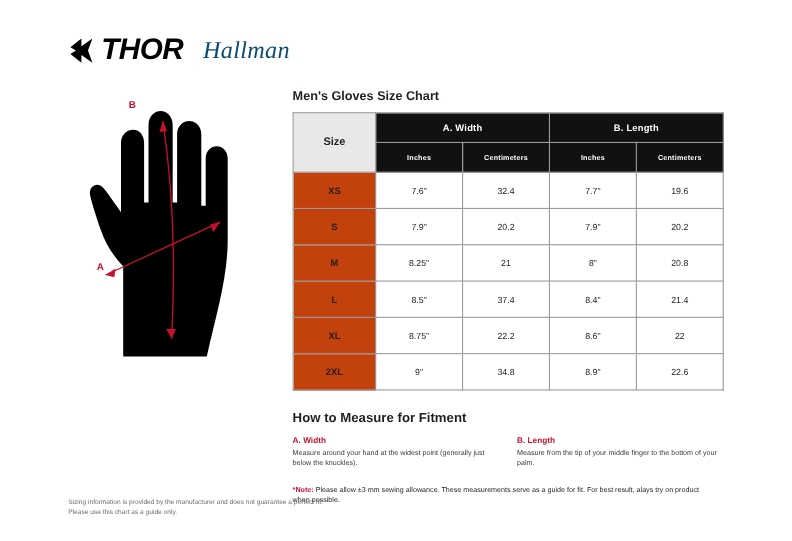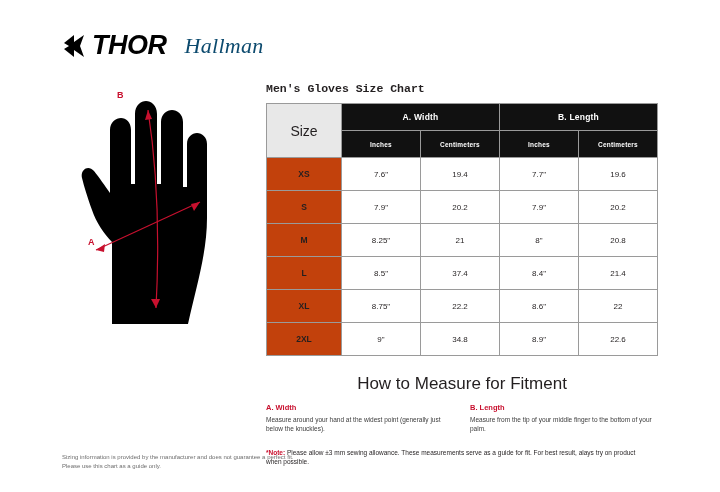--- a/index.html
+++ b/index.html
@@ -82,39 +82,38 @@
     position: absolute;
     left: 266px;
     top: 82px;
     width: 392px;
   }
   .chart-title {
     font-size: 11.5px;
     font-weight: bold;
     color: #231f20;
     margin-bottom: 8px;
-    font-family: Liberation Mono, monospace;
   }
 
   table.size-chart {
     border-collapse: collapse;
     width: 392px;
     table-layout: fixed;
   }
   table.size-chart th,
   table.size-chart td {
     border: 1px solid #9a9a9a;
     text-align: center;
     vertical-align: middle;
   }
   .hdr-size {
     width: 72px;
     background: #e8e8e8;
-    font-size: 14px;
-    font-weight: normal;
+    font-size: 10px;
+    font-weight: bold;
     color: #231f20;
     height: 48px;
   }
   .hdr-group {
     background: #111111;
     color: #ffffff;
     font-size: 8.5px;
     font-weight: bold;
     height: 24px;
     letter-spacing: 0.2px;
@@ -137,24 +136,23 @@
   td.val {
     font-size: 8px;
     color: #231f20;
     height: 30px;
     background: #ffffff;
   }
 
   
   .how-title {
     margin-top: 18px;
-    font-size: 17px;
-    font-weight: normal;
-    color: #231f20;
-    text-align: center;
+    font-size: 12px;
+    font-weight: bold;
+    color: #231f20;
   }
   .how-cols {
     display: flex;
     gap: 16px;
     margin-top: 9px;
   }
   .how-col { width: 188px; }
   .how-head {
     font-size: 7.5px;
     font-weight: bold;
@@ -240,21 +238,21 @@
           <th class="hdr-unit">Inches</th>
           <th class="hdr-unit">Centimeters</th>
           <th class="hdr-unit">Inches</th>
           <th class="hdr-unit">Centimeters</th>
         </tr>
       </thead>
       <tbody>
         <tr>
           <td class="size-cell">XS</td>
           <td class="val">7.6"</td>
-          <td class="val">19.4</td>
+          <td class="val">32.4</td>
           <td class="val">7.7"</td>
           <td class="val">19.6</td>
         </tr>
         <tr>
           <td class="size-cell">S</td>
           <td class="val">7.9"</td>
           <td class="val">20.2</td>
           <td class="val">7.9"</td>
           <td class="val">20.2</td>
         </tr>

